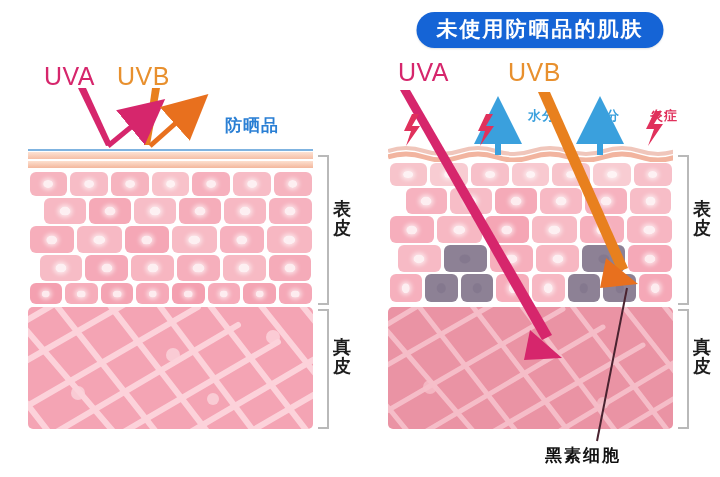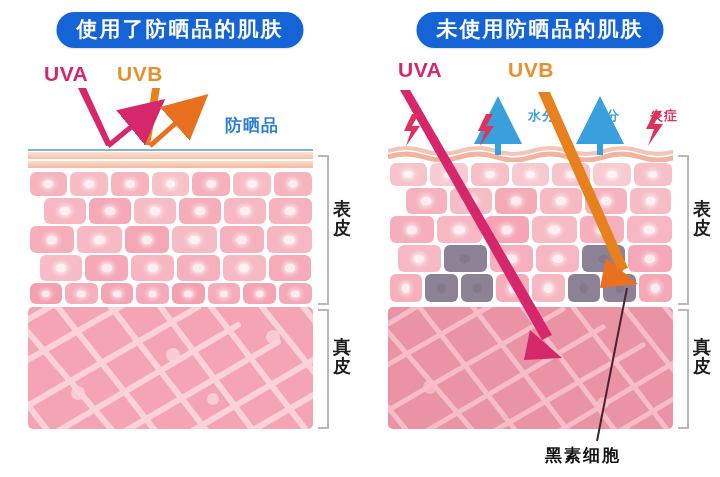--- a/index.html
+++ b/index.html
@@ -28,22 +28,22 @@
     font-weight:bold;
     letter-spacing:2px;
     white-space:nowrap;
     line-height:1.15;
     box-shadow:0 1px 2px rgba(0,0,0,.12);
   }
 
   
   .ray-label {
     position:absolute;
-    font-size:21px;
-    font-weight:bold;
+    font-size:25px;
+    font-weight:normal;
     letter-spacing:.5px;
     white-space:nowrap;
   }
   .lbl-uva { color:#d6266c; }
   .lbl-uvb { color:#e8902e; }
 
   .small-label {
     position:absolute;
     font-size:13px;
     font-weight:bold;
@@ -117,21 +117,20 @@
 
   svg.ov { position:absolute; inset:0; width:720px; height:477px; pointer-events:none; }
 </style>
 </head>
 <body>
 
 <div class="stage">
 
   <div class="panel panel-left">
 
-    <div class="hdr">使用了防晒品的肌肤</div>
 
     <div class="ray-label lbl-uva" style="left:44px; top:62px;">UVA</div>
     <div class="ray-label lbl-uvb" style="left:117px; top:62px;">UVB</div>
     <div class="small-label lbl-sun" style="left:225px; top:114px;">防晒品</div>
 
     <div class="film" style="top:149px; height:2px; background:#7fb3e0;"></div>
     <div class="film" style="top:152px; height:7px; background:linear-gradient(180deg,#fde2d4,#f6bfa6);"></div>
     <div class="film" style="top:161px; height:7px; background:linear-gradient(180deg,#fde0d0,#f3b79c);"></div>
 
     <div class="epi" style="top:172px; height:133px;">

